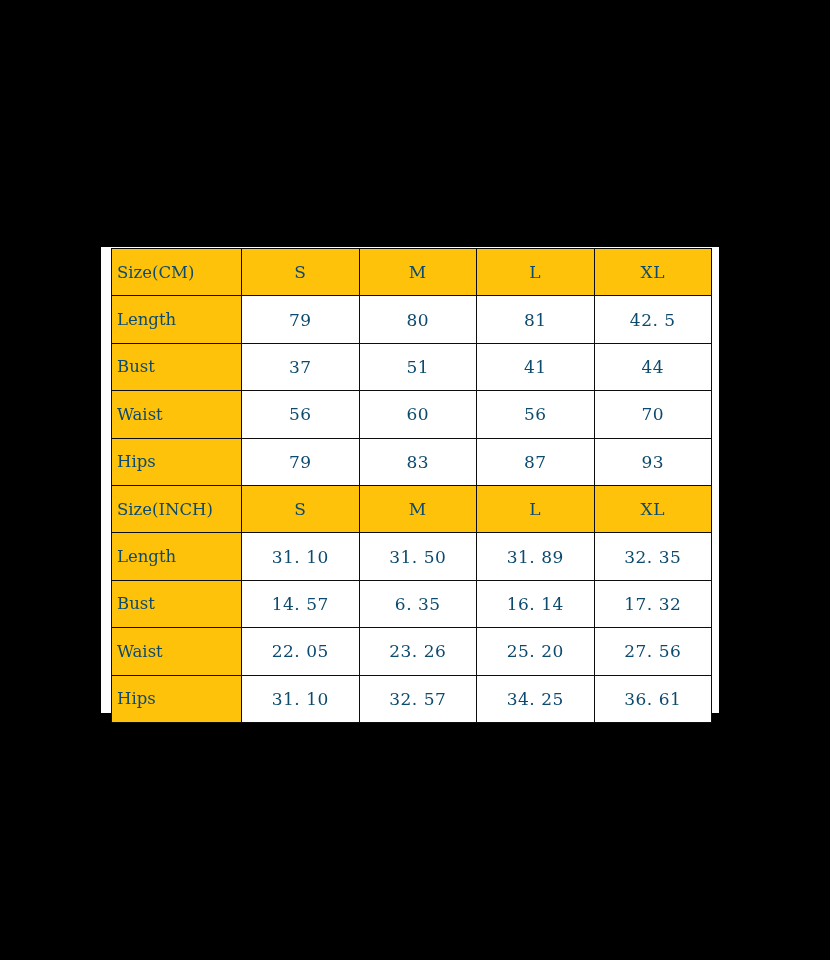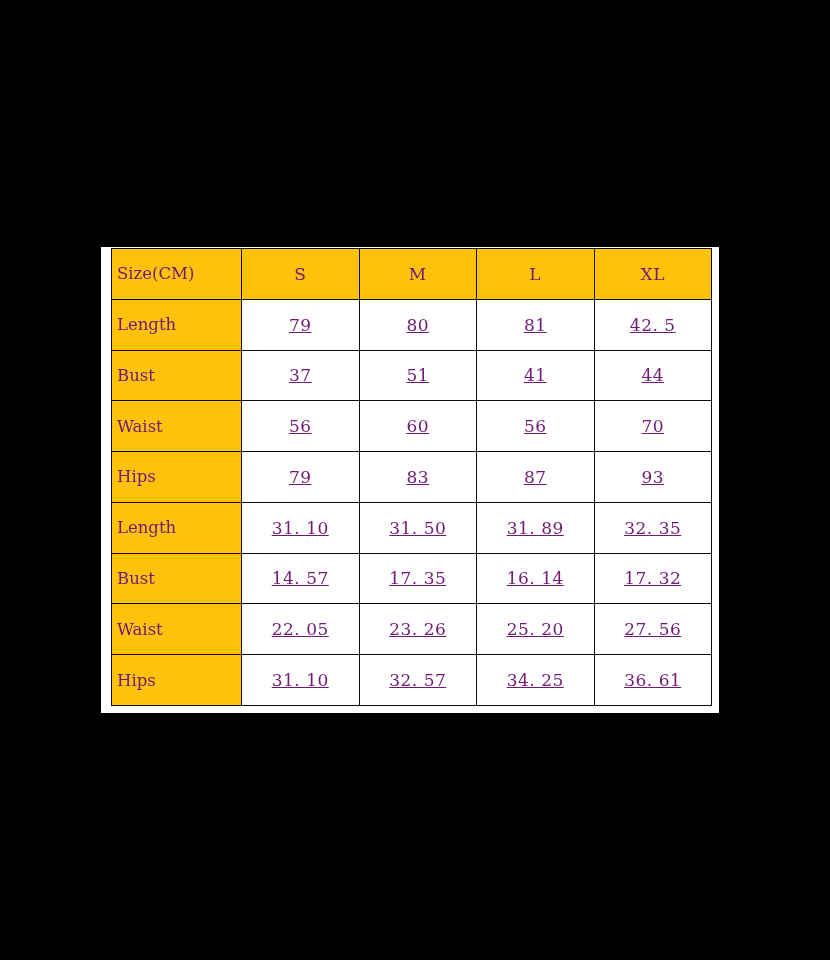--- a/index.html
+++ b/index.html
@@ -27,39 +27,39 @@
     table-layout:fixed;
     background:#ffffff;
   }
   table.size-table td{
     border:1px solid #0d0d0d;
     height:46.4px;
     padding:0;
     text-align:center;
     vertical-align:middle;
     font-size:17px;
-    color:#701a75;
+    color:#0c4a6e;
     font-family:"DejaVu Serif",serif;
     letter-spacing:0.5px;
     white-space:pre;
   }
   
   table.size-table td.label-cell{
     background:#FFC20A;
     text-align:left;
     padding-left:5px;
     font-size:16.5px;
     letter-spacing:0px;
     width:124px;
   }
   
   tr.header-row td{
     background:#FFC20A;
   }
-  .data-cell{background:#ffffff;text-decoration:underline;}
+  .data-cell{background:#ffffff;}
 </style>
 </head>
 <body>
 
 <div id="canvas">
   <div class="table-frame">
     <table class="size-table">
       <tbody>
           <tr class="header-row">
             <td class="label-cell">Size(CM)</td>
@@ -89,31 +89,38 @@
             <td class="data-cell">56</td>
             <td class="data-cell">70</td>
           </tr>
           <tr class="data-row">
             <td class="label-cell">Hips</td>
             <td class="data-cell">79</td>
             <td class="data-cell">83</td>
             <td class="data-cell">87</td>
             <td class="data-cell">93</td>
           </tr>
+          <tr class="header-row">
+            <td class="label-cell">Size(INCH)</td>
+            <td class="header-cell">S</td>
+            <td class="header-cell">M</td>
+            <td class="header-cell">L</td>
+            <td class="header-cell">XL</td>
+          </tr>
           <tr class="data-row">
             <td class="label-cell">Length</td>
             <td class="data-cell">31. 10</td>
             <td class="data-cell">31. 50</td>
             <td class="data-cell">31. 89</td>
             <td class="data-cell">32. 35</td>
           </tr>
           <tr class="data-row">
             <td class="label-cell">Bust</td>
             <td class="data-cell">14. 57</td>
-            <td class="data-cell">17. 35</td>
+            <td class="data-cell">6. 35</td>
             <td class="data-cell">16. 14</td>
             <td class="data-cell">17. 32</td>
           </tr>
           <tr class="data-row">
             <td class="label-cell">Waist</td>
             <td class="data-cell">22. 05</td>
             <td class="data-cell">23. 26</td>
             <td class="data-cell">25. 20</td>
             <td class="data-cell">27. 56</td>
           </tr>

